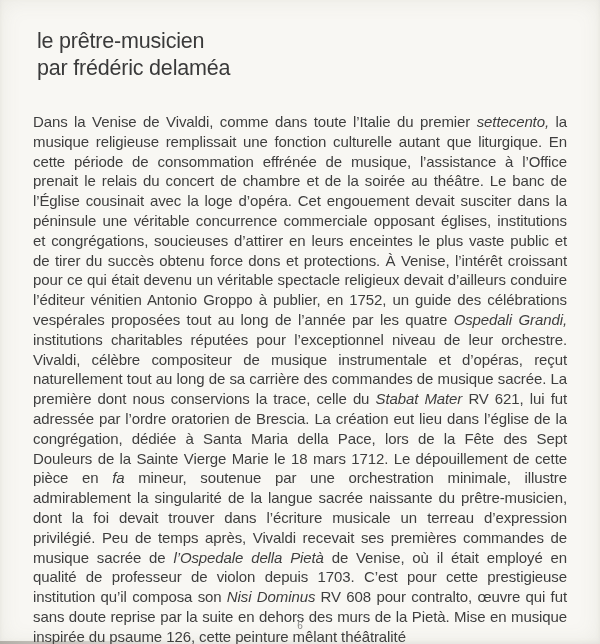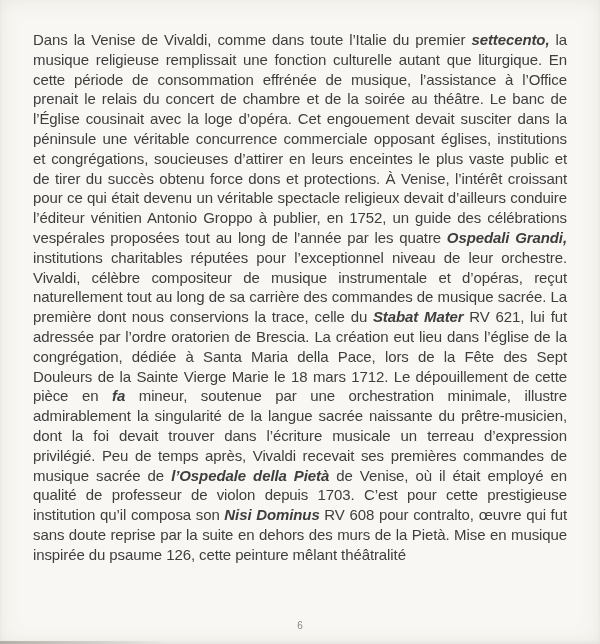--- a/index.html
+++ b/index.html
@@ -57,37 +57,40 @@
     margin: 30px 33px 0 33px;
     width: 534px;
     font-size: 15px;
     line-height: 19.8px;
     text-align: justify;
     letter-spacing: -0.1px;
     color: #3e3e3e;
   }
   .body-text .italic {
     font-style: italic;
-    font-weight: bold;
   }
   .page-number {
     position: absolute;
     left: 0;
     right: 0;
     bottom: 13px;
     text-align: center;
     font-size: 10px;
     color: #8a8a8a;
   }
 </style>
 </head>
 <body>
 
 <div class="page">
 
+  <header class="header">
+    <h1 class="title">le prêtre-musicien</h1>
+    <div class="subtitle">par frédéric delaméa</div>
+  </header>
 
   <main>
     <p class="body-text"><span>Dans la Venise de Vivaldi, comme dans toute l’Italie du premier </span><span class="italic">settecento,</span><span> la musique religieuse remplissait une fonction culturelle autant que liturgique. En cette période de consommation effrénée de musique, l’assistance à l’Office prenait le relais du concert de chambre et de la soirée au théâtre. Le banc de l’Église cousinait avec la loge d’opéra. Cet engouement devait susciter dans la péninsule une véritable concurrence commerciale opposant églises, institutions et congrégations, soucieuses d’attirer en leurs enceintes le plus vaste public et de tirer du succès obtenu force dons et protections. À Venise, l’intérêt croissant pour ce qui était devenu un véritable spectacle religieux devait d’ailleurs conduire l’éditeur vénitien Antonio Groppo à publier, en 1752, un guide des célébrations vespérales proposées tout au long de l’année par les quatre </span><span class="italic">Ospedali Grandi,</span><span> institutions charitables réputées pour l’exceptionnel niveau de leur orchestre. Vivaldi, célèbre compositeur de musique instrumentale et d’opéras, reçut naturellement tout au long de sa carrière des commandes de musique sacrée. La première dont nous conservions la trace, celle du </span><span class="italic">Stabat Mater</span><span> RV 621, lui fut adressée par l’ordre oratorien de Brescia. La création eut lieu dans l’église de la congrégation, dédiée à Santa Maria della Pace, lors de la Fête des Sept Douleurs de la Sainte Vierge Marie le 18 mars 1712. Le dépouillement de cette pièce en </span><span class="italic">fa</span><span> mineur, soutenue par une orchestration minimale, illustre admirablement la singularité de la langue sacrée naissante du prêtre-musicien, dont la foi devait trouver dans l’écriture musicale un terreau d’expression privilégié. Peu de temps après, Vivaldi recevait ses premières commandes de musique sacrée de </span><span class="italic">l’Ospedale della Pietà</span><span> de Venise, où il était employé en qualité de professeur de violon depuis 1703. C’est pour cette prestigieuse institution qu’il composa son </span><span class="italic">Nisi Dominus</span><span> RV 608 pour contralto, œuvre qui fut sans doute reprise par la suite en dehors des murs de la Pietà. Mise en musique inspirée du psaume 126, cette peinture mêlant théâtralité</span></p>
   </main>
 
   <footer>
     <div class="page-number">6</div>
   </footer>
 
   <div class="scan-vignette"></div>

